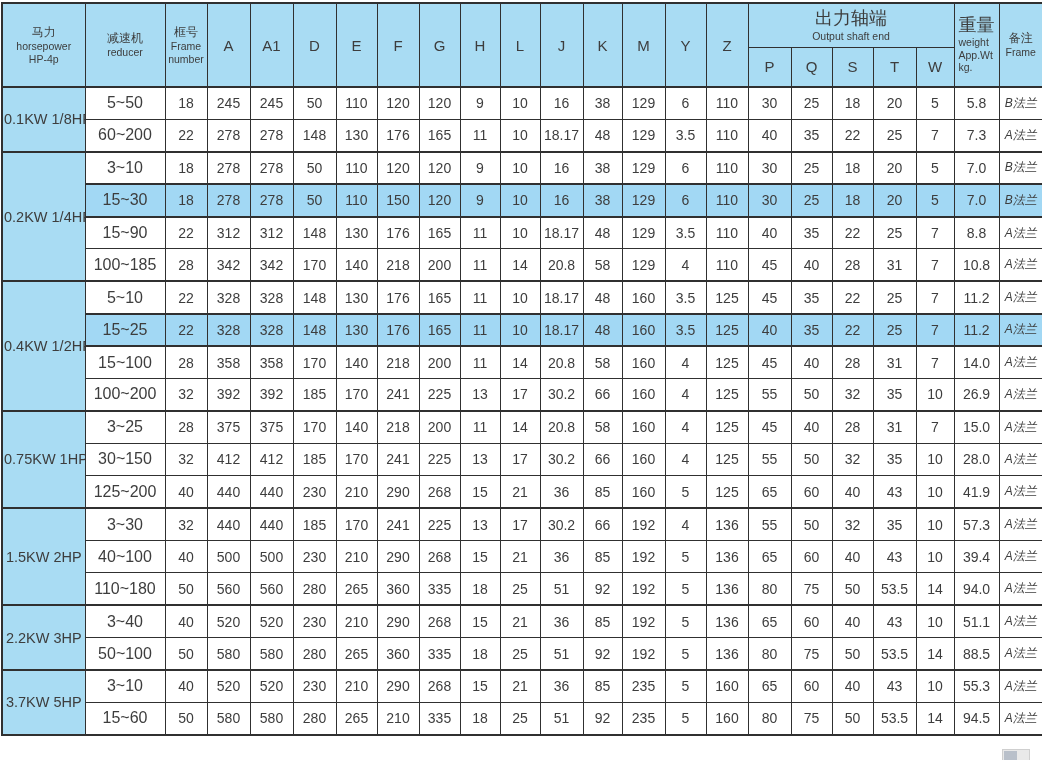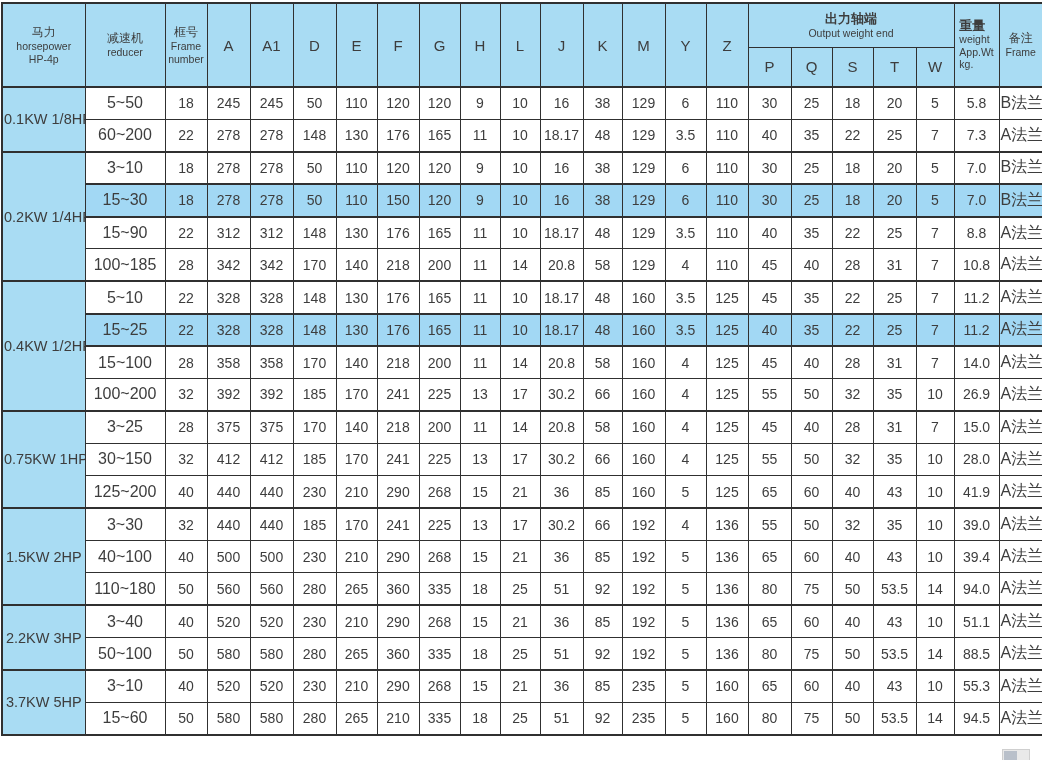--- a/index.html
+++ b/index.html
@@ -17,27 +17,27 @@
     border:1px solid var(--border);
     text-align:center;vertical-align:middle;
     padding:0 1px;overflow:hidden;white-space:nowrap;
   }
   table.spec{border:2px solid var(--border);}
   thead th{background:var(--header-blue);font-weight:normal;}
   thead tr.h1 th{height:44px;}
   thead tr.h2 th{height:40px;}
   thead tr:last-child th{border-bottom-width:2px;}
   .zh{font-size:12px;line-height:1.25;}
-  .zh-sm{font-size:13px;line-height:1.2;font-weight:bold;}
+  .zh-sm{font-size:18px;line-height:1.2;}
   .en{font-size:10.5px;line-height:1.2;}
   .letter{font-size:15px;}
   tbody td{height:32.4px;font-size:14px;background:#ffffff;}
   td.hp-cell{background:var(--header-blue);font-size:14.5px;}
   td.reducer-cell{font-size:16px;}
-  td.note-cell{font-size:16px;}
+  td.note-cell{font-size:12px;font-style:italic;}
   tr.group-start td{border-top-width:2px;}
   tr.hl td{background:var(--hl-blue);border-top-width:2px;border-bottom-width:2px;margin-top:17px;}
   .weight-head{display:inline-block;text-align:left;}
   .weight-head .zh-sm{text-align:left;}
   .corner-widget{position:absolute;right:12px;bottom:0;width:28px;height:13px;
     background:#e9e9e9;border:1px solid #cfcfcf;}
   .corner-widget .inner{position:absolute;left:1px;top:1px;width:13px;height:10px;
     background:#b9c0ca;}
 </style>
 </head>
@@ -94,21 +94,21 @@
         <th rowspan="2" class="letter">G</th>
         <th rowspan="2" class="letter">H</th>
         <th rowspan="2" class="letter">L</th>
         <th rowspan="2" class="letter">J</th>
         <th rowspan="2" class="letter">K</th>
         <th rowspan="2" class="letter">M</th>
         <th rowspan="2" class="letter">Y</th>
         <th rowspan="2" class="letter">Z</th>
         <th colspan="5">
           <div class="zh-sm">出力轴端</div>
-          <div class="en">Output weight end</div>
+          <div class="en">Output shaft end</div>
         </th>
         <th rowspan="2">
           <div class="weight-head">
             <div class="zh-sm">重量</div>
             <div class="en">weight</div>
             <div class="en">App.Wt</div>
             <div class="en">kg.</div>
           </div>
         </th>
         <th rowspan="2">
@@ -456,21 +456,21 @@
           <td class="num-cell">30.2</td>
           <td class="num-cell">66</td>
           <td class="num-cell">192</td>
           <td class="num-cell">4</td>
           <td class="num-cell">136</td>
           <td class="num-cell">55</td>
           <td class="num-cell">50</td>
           <td class="num-cell">32</td>
           <td class="num-cell">35</td>
           <td class="num-cell">10</td>
-          <td class="num-cell">39.0</td>
+          <td class="num-cell">57.3</td>
           <td class="note-cell">A法兰</td>
         </tr>
         <tr>
           <td class="reducer-cell">40~100</td>
           <td class="num-cell">40</td>
           <td class="num-cell">500</td>
           <td class="num-cell">500</td>
           <td class="num-cell">230</td>
           <td class="num-cell">210</td>
           <td class="num-cell">290</td>

